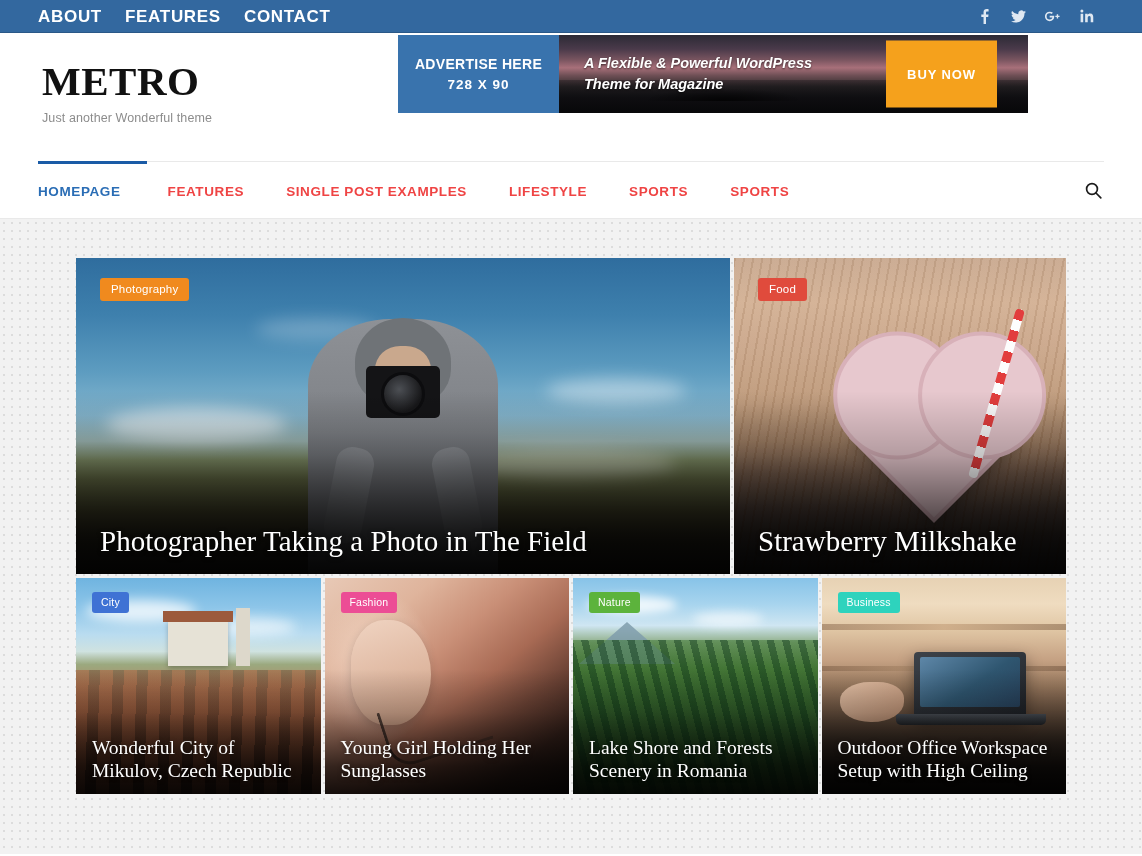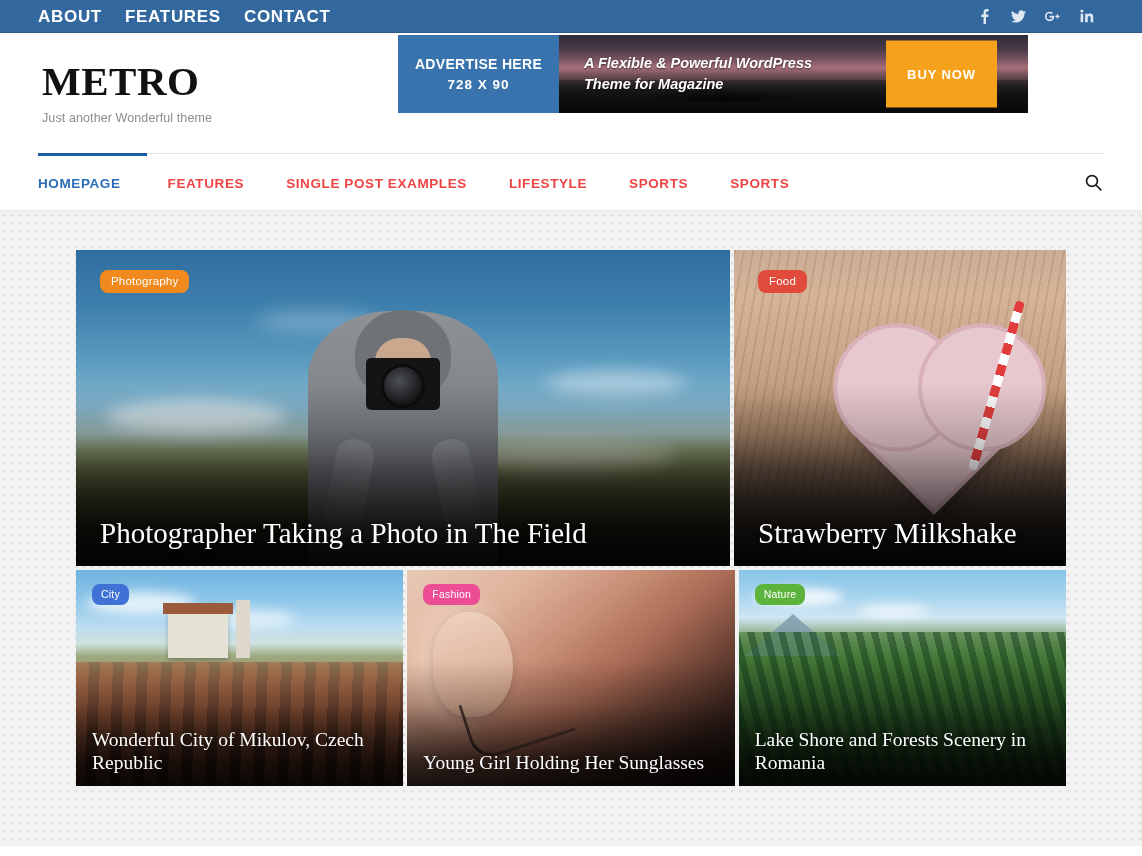--- a/index.html
+++ b/index.html
@@ -182,21 +182,21 @@
   }
 
   
   .mainnav {
     background: #ffffff;
     border-bottom: 1px solid #e9e9e9;
     height: 58px;
   }
   .mainnav-inner {
     width: 1066px;
-    margin: 4px auto;
+    margin: 12px auto;
     height: 100%;
     display: flex;
     align-items: stretch;
     border-top: 1px solid #e9e9e9;
     position: relative;
   }
   .nav-item {
     display: flex;
     align-items: center;
     font-size: 13.5px;
@@ -254,21 +254,21 @@
 
   .card-badge {
     position: absolute;
     top: 20px;
     left: 24px;
     z-index: 5;
     color: #ffffff;
     font-size: 11.5px;
     font-weight: normal;
     padding: 5px 11px 6px 11px;
-    border-radius: 8px;
+    border-radius: 3px;
     letter-spacing: 0.2px;
   }
   .card-title {
     position: absolute;
     left: 24px;
     right: 24px;
     bottom: 17px;
     z-index: 5;
     color: #ffffff;
     font-family: "Liberation Serif", "DejaVu Serif", serif;
@@ -788,20 +788,34 @@
             <span class="ncloud n1"></span>
               <span class="ncloud n2"></span>
             <div class="mount"></div>
               <div class="forest"></div>
           </div>
           <div class="card-shade"></div>
           <span class="card-badge" style="background:#5cb33c">Nature</span>
           <h3 class="card-title">Lake Shore and Forests Scenery in Romania</h3>
         </div>
 
+        <div class="card card-small">
+          <div class="art art-business">
+            <div class="rail"></div>
+              <div class="rail2"></div>
+            <div class="laptop">
+                <div class="screen"></div>
+              </div>
+            <div class="base"></div>
+              <div class="hand2"></div>
+          </div>
+          <div class="card-shade"></div>
+          <span class="card-badge" style="background:#2ed3bd">Business</span>
+          <h3 class="card-title">Outdoor Office Workspace Setup with High Ceiling</h3>
+        </div>
       </div>
 
     </div>
   </div>
 
   <div class="footer-white"></div>
 
 </div>
 
 </body></html>

